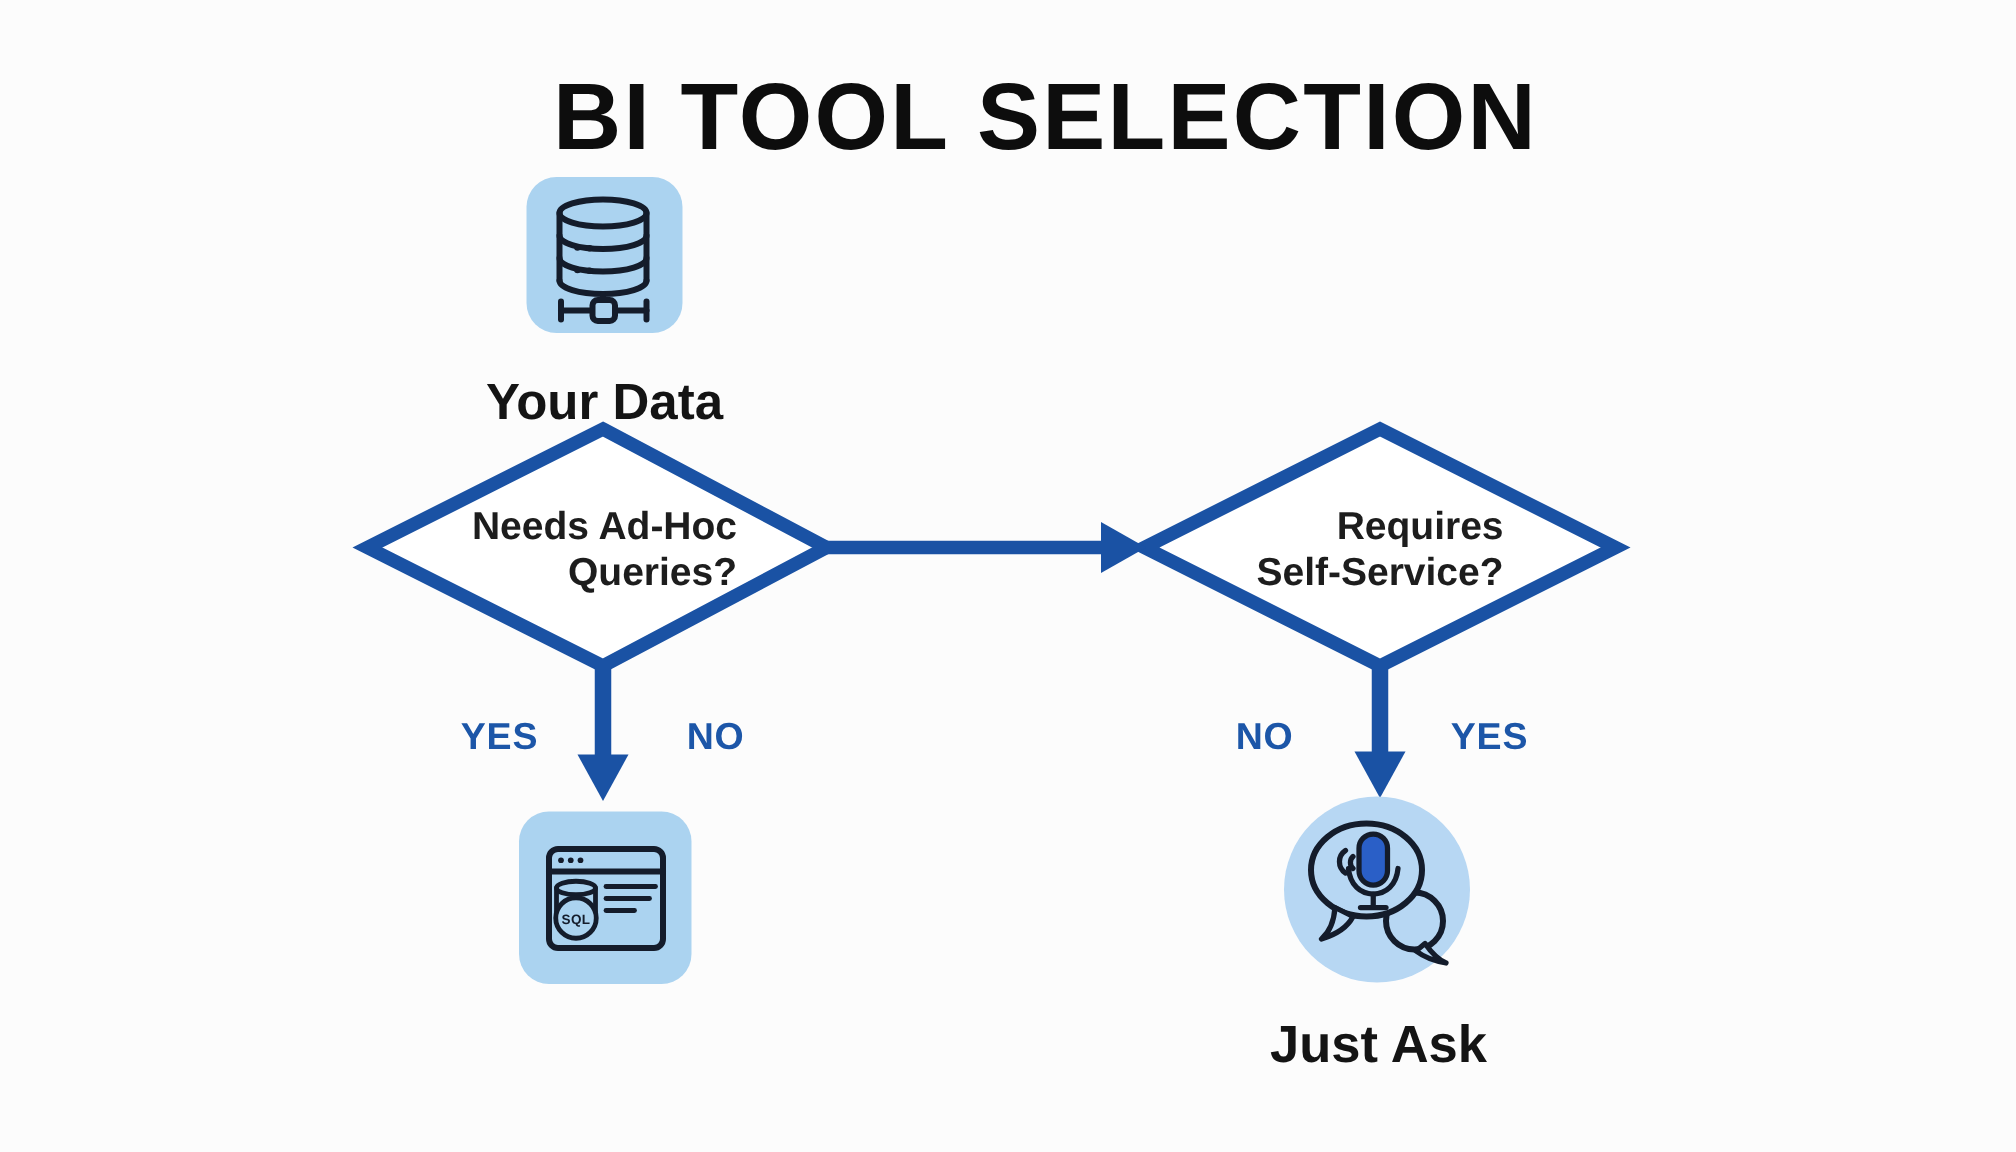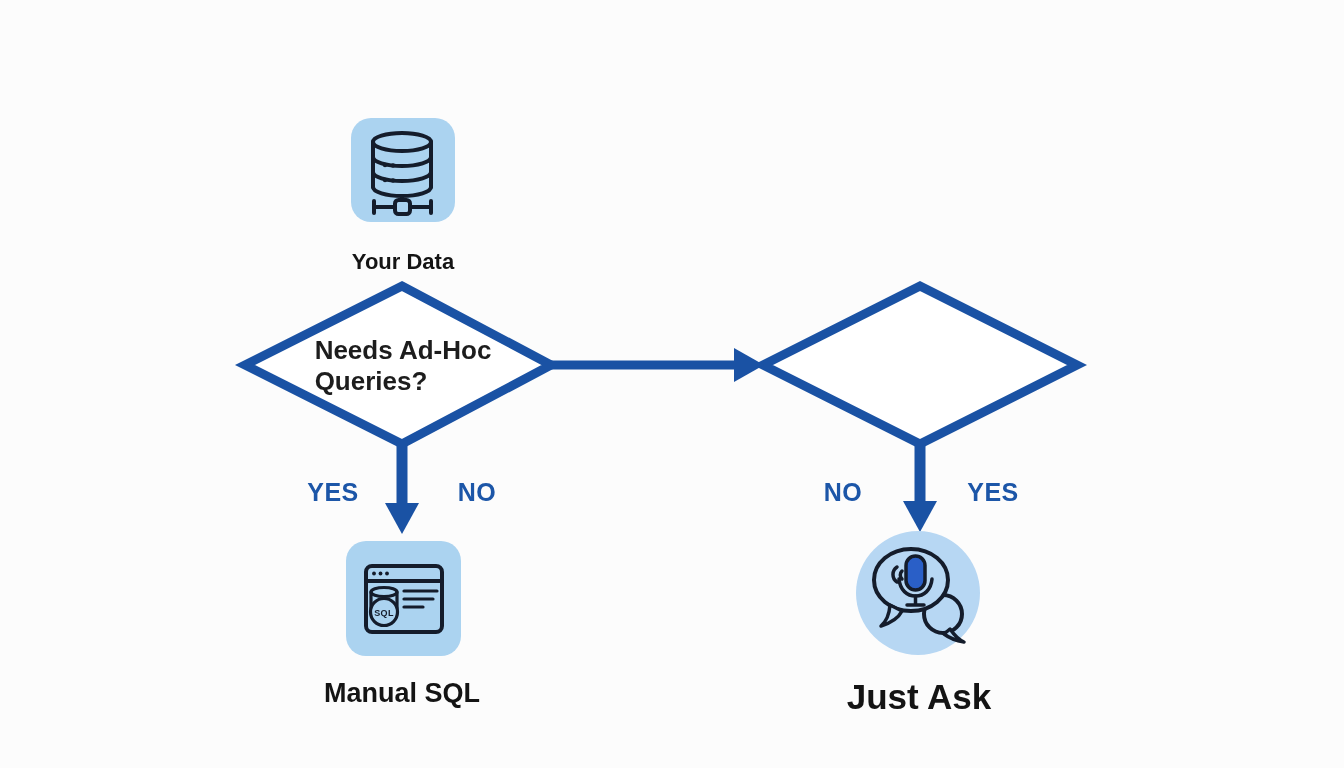--- a/index.html
+++ b/index.html
@@ -30,28 +30,28 @@
     font-weight: bold;
     letter-spacing: 1.5px;
     color: #0d0d0d;
     white-space: nowrap;
   }
   .node-label {
     font-weight: bold;
     color: #141414;
     white-space: nowrap;
   }
-  .lbl-your-data  { left: 403px; top: 249px; font-size: 22px; }
+  .lbl-your-data  { left: 403px; top: 249px; font-size: 34px; }
   .lbl-manual-sql { left: 402px; top: 678px; font-size: 27px; }
   .lbl-just-ask   { left: 919px; top: 677px; font-size: 35px; }
   .diamond-text {
     font-size: 26px;
     font-weight: bold;
     color: #1d1d1d;
-    text-align: left;
+    text-align: right;
     line-height: 1.18;
     white-space: pre-line;
   }
   .dtext-1 { left: 403px; top: 366px; }
   .dtext-2 { left: 920px; top: 366px; }
   .branch-label {
     font-size: 25px;
     font-weight: bold;
     letter-spacing: 0.5px;
     color: #1c56a8;
@@ -144,31 +144,33 @@
       <g stroke="#141c2b" stroke-width="3.5" fill="none" stroke-linecap="round">
         <path d="M 899,579 c 1,11 8,17 16.5,17 c 8.5,0 15.5,-6 16.5,-17"></path>
         <path d="M 915.5,596 V 604"></path>
         <path d="M 907,605 H 924"></path>
         <path d="M 897,567 a 9,9 0 0 0 0,15"></path>
         <path d="M 902,571 a 5.5,5.5 0 0 0 0,8"></path>
       </g>
     </g>
   </svg>
 
+  <div class="abs center-xy page-title">BI TOOL SELECTION</div>
 
   <div class="abs center-x node-label lbl-your-data">Your Data</div>
 
   <div class="abs center-xy diamond-text dtext-1">Needs Ad-Hoc
 Queries?</div>
 
+  <div class="abs center-xy diamond-text dtext-2">Requires
+Self-Service?</div>
 
   <div class="abs center-xy branch-label bl-1-yes">YES</div>
 
   <div class="abs center-xy branch-label bl-1-no">NO</div>
 
   <div class="abs center-xy branch-label bl-2-no">NO</div>
 
   <div class="abs center-xy branch-label bl-2-yes">YES</div>
 
-  <div class="abs center-x node-label lbl-manual-sql">Manual SQL</div>
 
   <div class="abs center-x node-label lbl-just-ask">Just Ask</div>
 </div>
 
 </body></html>

